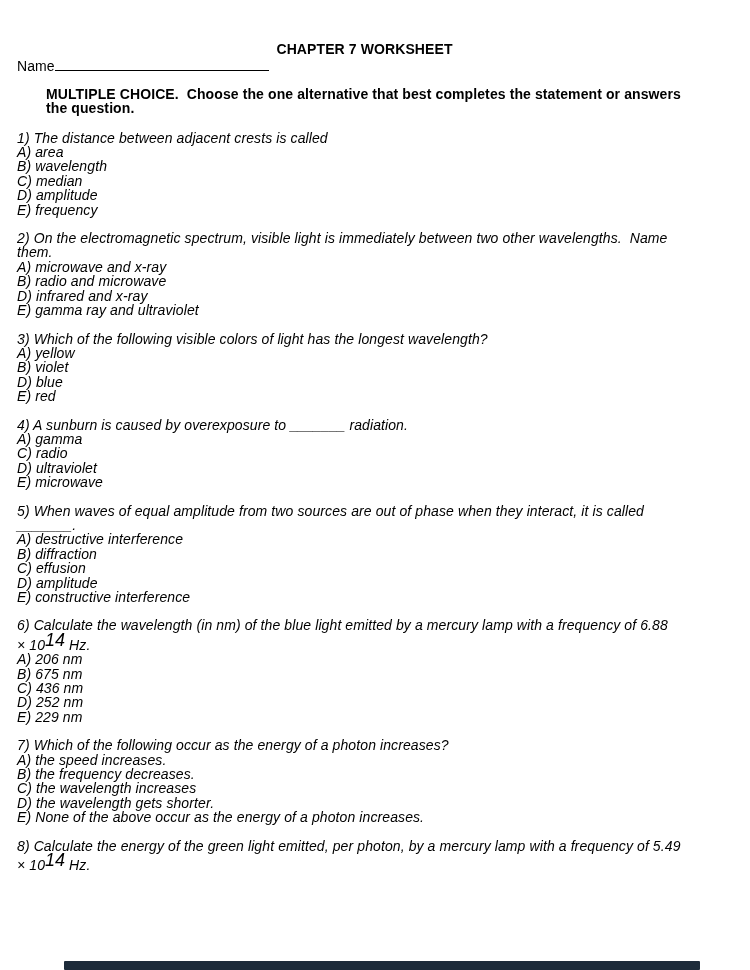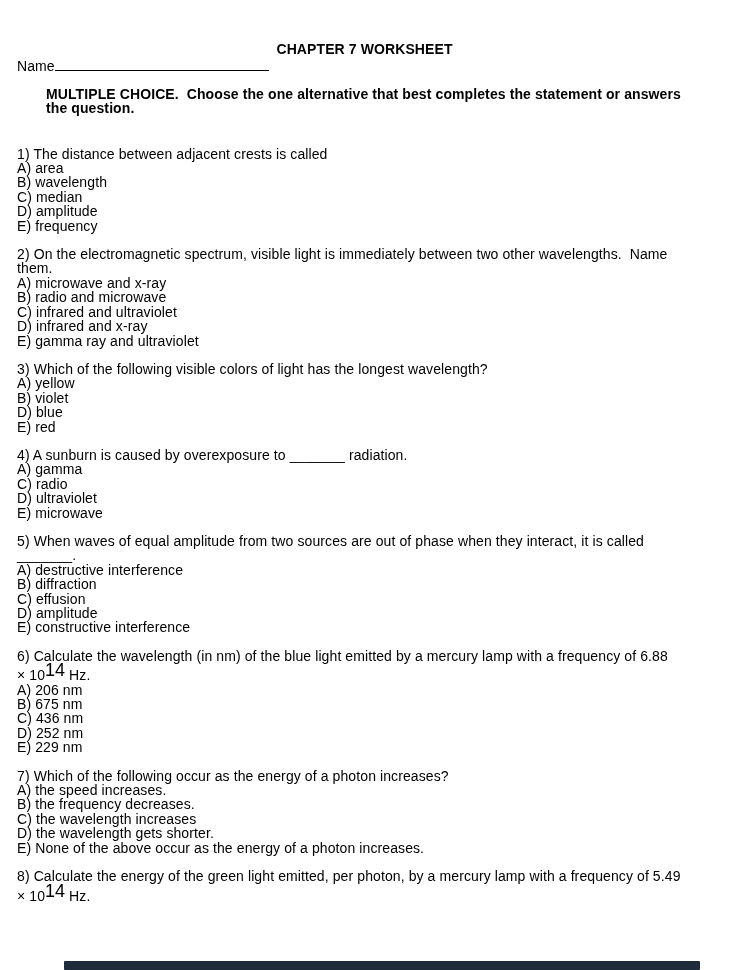--- a/index.html
+++ b/index.html
@@ -32,21 +32,21 @@
     height: 12px;
     border-bottom: 1.5px solid #000000;
     vertical-align: baseline;
   }
   .instructions {
     margin-top: 13px;
     font-weight: bold;
     margin-left: 29px;
   }
   .ins-line { white-space: pre; }
-  .questions { margin-top: 31px; }
+  .questions { margin-top: 15px; font-style: italic; }
   .q { margin-bottom: 14px; }
   .q-line, .opt-line { white-space: pre; }
   .sup {
     font-size: 18px;
     vertical-align: 4px;
     letter-spacing: 0;
   }
   .hscrollbar {
     position: absolute;
     left: 64px;
@@ -80,21 +80,20 @@
       <div class="opt-line">C) median</div>
       <div class="opt-line">D) amplitude</div>
       <div class="opt-line">E) frequency</div>
     </div>
 
     <div class="q">
       <div class="q-line">2) On the electromagnetic spectrum, visible light is immediately between two other wavelengths.  Name</div>
       <div class="q-line">them.</div>
       <div class="opt-line">A) microwave and x-ray</div>
       <div class="opt-line">B) radio and microwave</div>
-      <div class="opt-line">C) infrared and ultraviolet</div>
       <div class="opt-line">D) infrared and x-ray</div>
       <div class="opt-line">E) gamma ray and ultraviolet</div>
     </div>
 
     <div class="q">
       <div class="q-line">3) Which of the following visible colors of light has the longest wavelength?</div>
       <div class="opt-line">A) yellow</div>
       <div class="opt-line">B) violet</div>
       <div class="opt-line">D) blue</div>
       <div class="opt-line">E) red</div>

